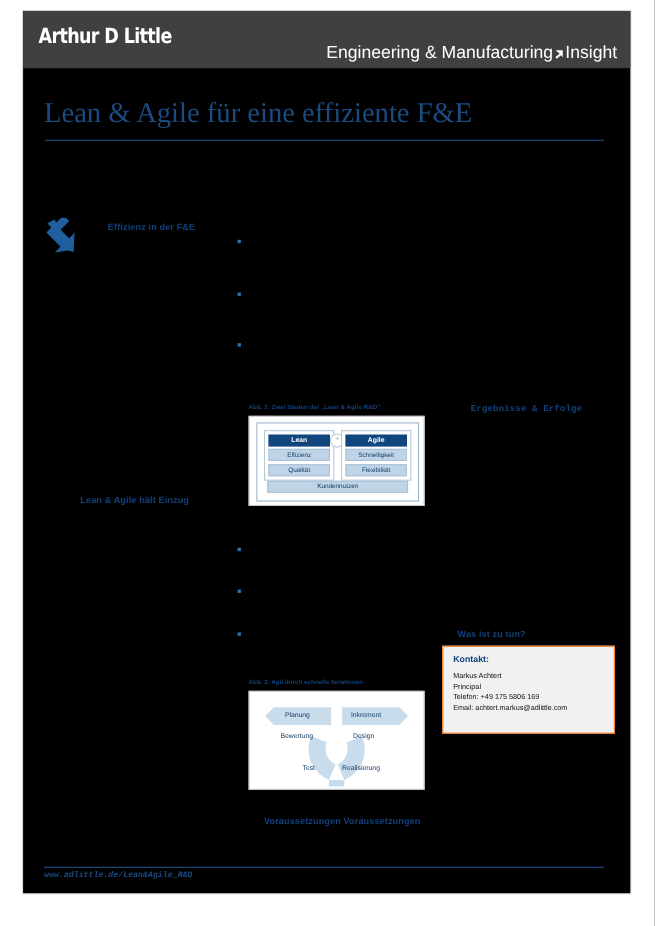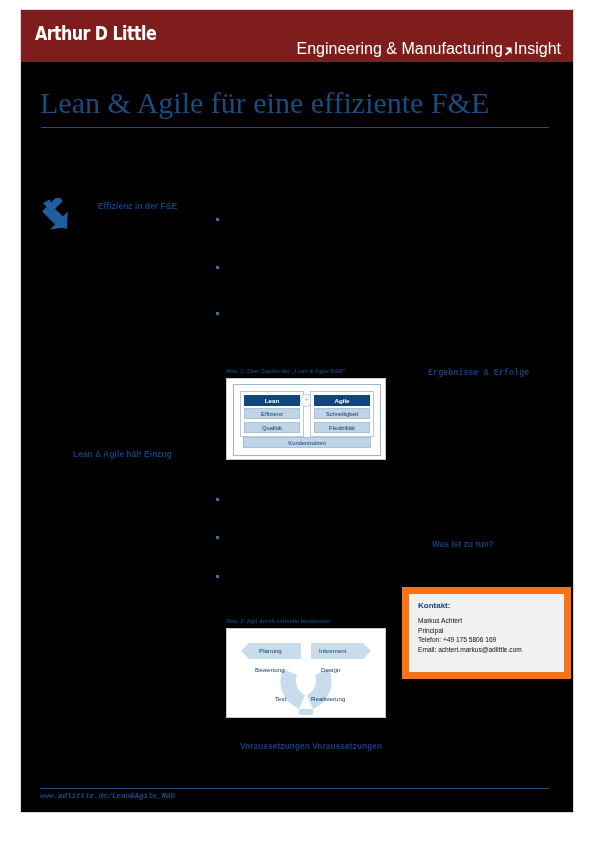--- a/index.html
+++ b/index.html
@@ -10,21 +10,21 @@
   }
   .page{
     position:absolute;left:21px;top:10px;width:552px;height:802px;
     background:#000000;
     box-shadow:0 0 0 1px #d8d8d8;
   }
 
   
   .header{
     position:absolute;left:0;top:0;width:552px;height:52px;
-    background:#7f1d1d;
+    background:#404040;
   }
   .logo{
     position:absolute;left:14px;top:12px;
     color:#ffffff;
     font-family:"DejaVu Sans", sans-serif;
     font-weight:bold;font-size:19px;letter-spacing:-0.6px;
     font-stretch:condensed;
     transform:scaleX(0.93);transform-origin:left center;
     white-space:nowrap;
   }
@@ -35,21 +35,21 @@
   .tagline .arrow-glyph{
     display:inline-block;position:relative;top:-3px;
     width:9px;height:9px;margin:0 1px;vertical-align:middle;
   }
 
   
   .title{
     position:absolute;left:19px;top:78px;width:514px;
     color:#1b4b80;
     font-family:"Liberation Serif", serif;
-    font-size:30px;line-height:30px;white-space:nowrap;
+    font-size:26px;line-height:30px;white-space:nowrap;
   }
   .title-rule{
     position:absolute;left:20px;top:117px;width:508px;height:1.4px;
     background:#1d4f86;
   }
 
   
   .col-left{position:absolute;left:19px;top:130px;width:170px;}
   .col-mid{position:absolute;left:195px;top:130px;width:180px;}
   .col-right{position:absolute;left:381px;top:130px;width:155px;}
@@ -59,21 +59,21 @@
     letter-spacing:0.15px;white-space:nowrap;padding-left:14px;
   }
 
   .arrow-icon{
     position:absolute;left:0px;top:58px;width:34px;height:36px;
   }
 
   .head-effizienz{position:absolute;left:44px;top:62px;}
   .head-einzug{position:absolute;left:19px;top:310px;}
   .head-ergebnisse{position:absolute;left:12px;top:228px;font-family:Liberation Mono, monospace;}
-  .head-wasist{position:absolute;left:0px;top:400px;margin-left:16px;}
+  .head-wasist{position:absolute;left:0px;top:432px;}
   .head-voraus{position:absolute;left:0px;top:473px;}
 
   
   .bullet{position:absolute;width:170px;}
   .bullet .marker{
     position:absolute;left:0;top:0;width:3px;height:3px;
     background:#2878b5;
   }
   .bullet .btext{
     position:absolute;left:9px;top:-3px;width:160px;
@@ -132,21 +132,21 @@
   
   .f2{position:absolute;left:0px;top:0px;width:158px;height:88px;}
   .f2-inner{position:absolute;left:0;top:0;width:158px;height:88px;}
   .cyc-label{
     position:absolute;color:#123c66;font-size:6.2px;white-space:nowrap;
   }
 
   
   .contact{
     position:absolute;left:381px;top:577px;width:155px;height:78px;
-    background:#f1f1f1;border:7px solid #f97316;
+    background:#f1f1f1;border:1px solid #f97316;
   }
   .contact .k{
     position:absolute;left:9px;top:7px;
     color:#11417e;font-size:8px;font-weight:bold;
   }
   .contact .lines{
     position:absolute;left:9px;top:22px;width:145px;
     color:#101010;font-size:6.6px;line-height:9.6px;
   }
 

